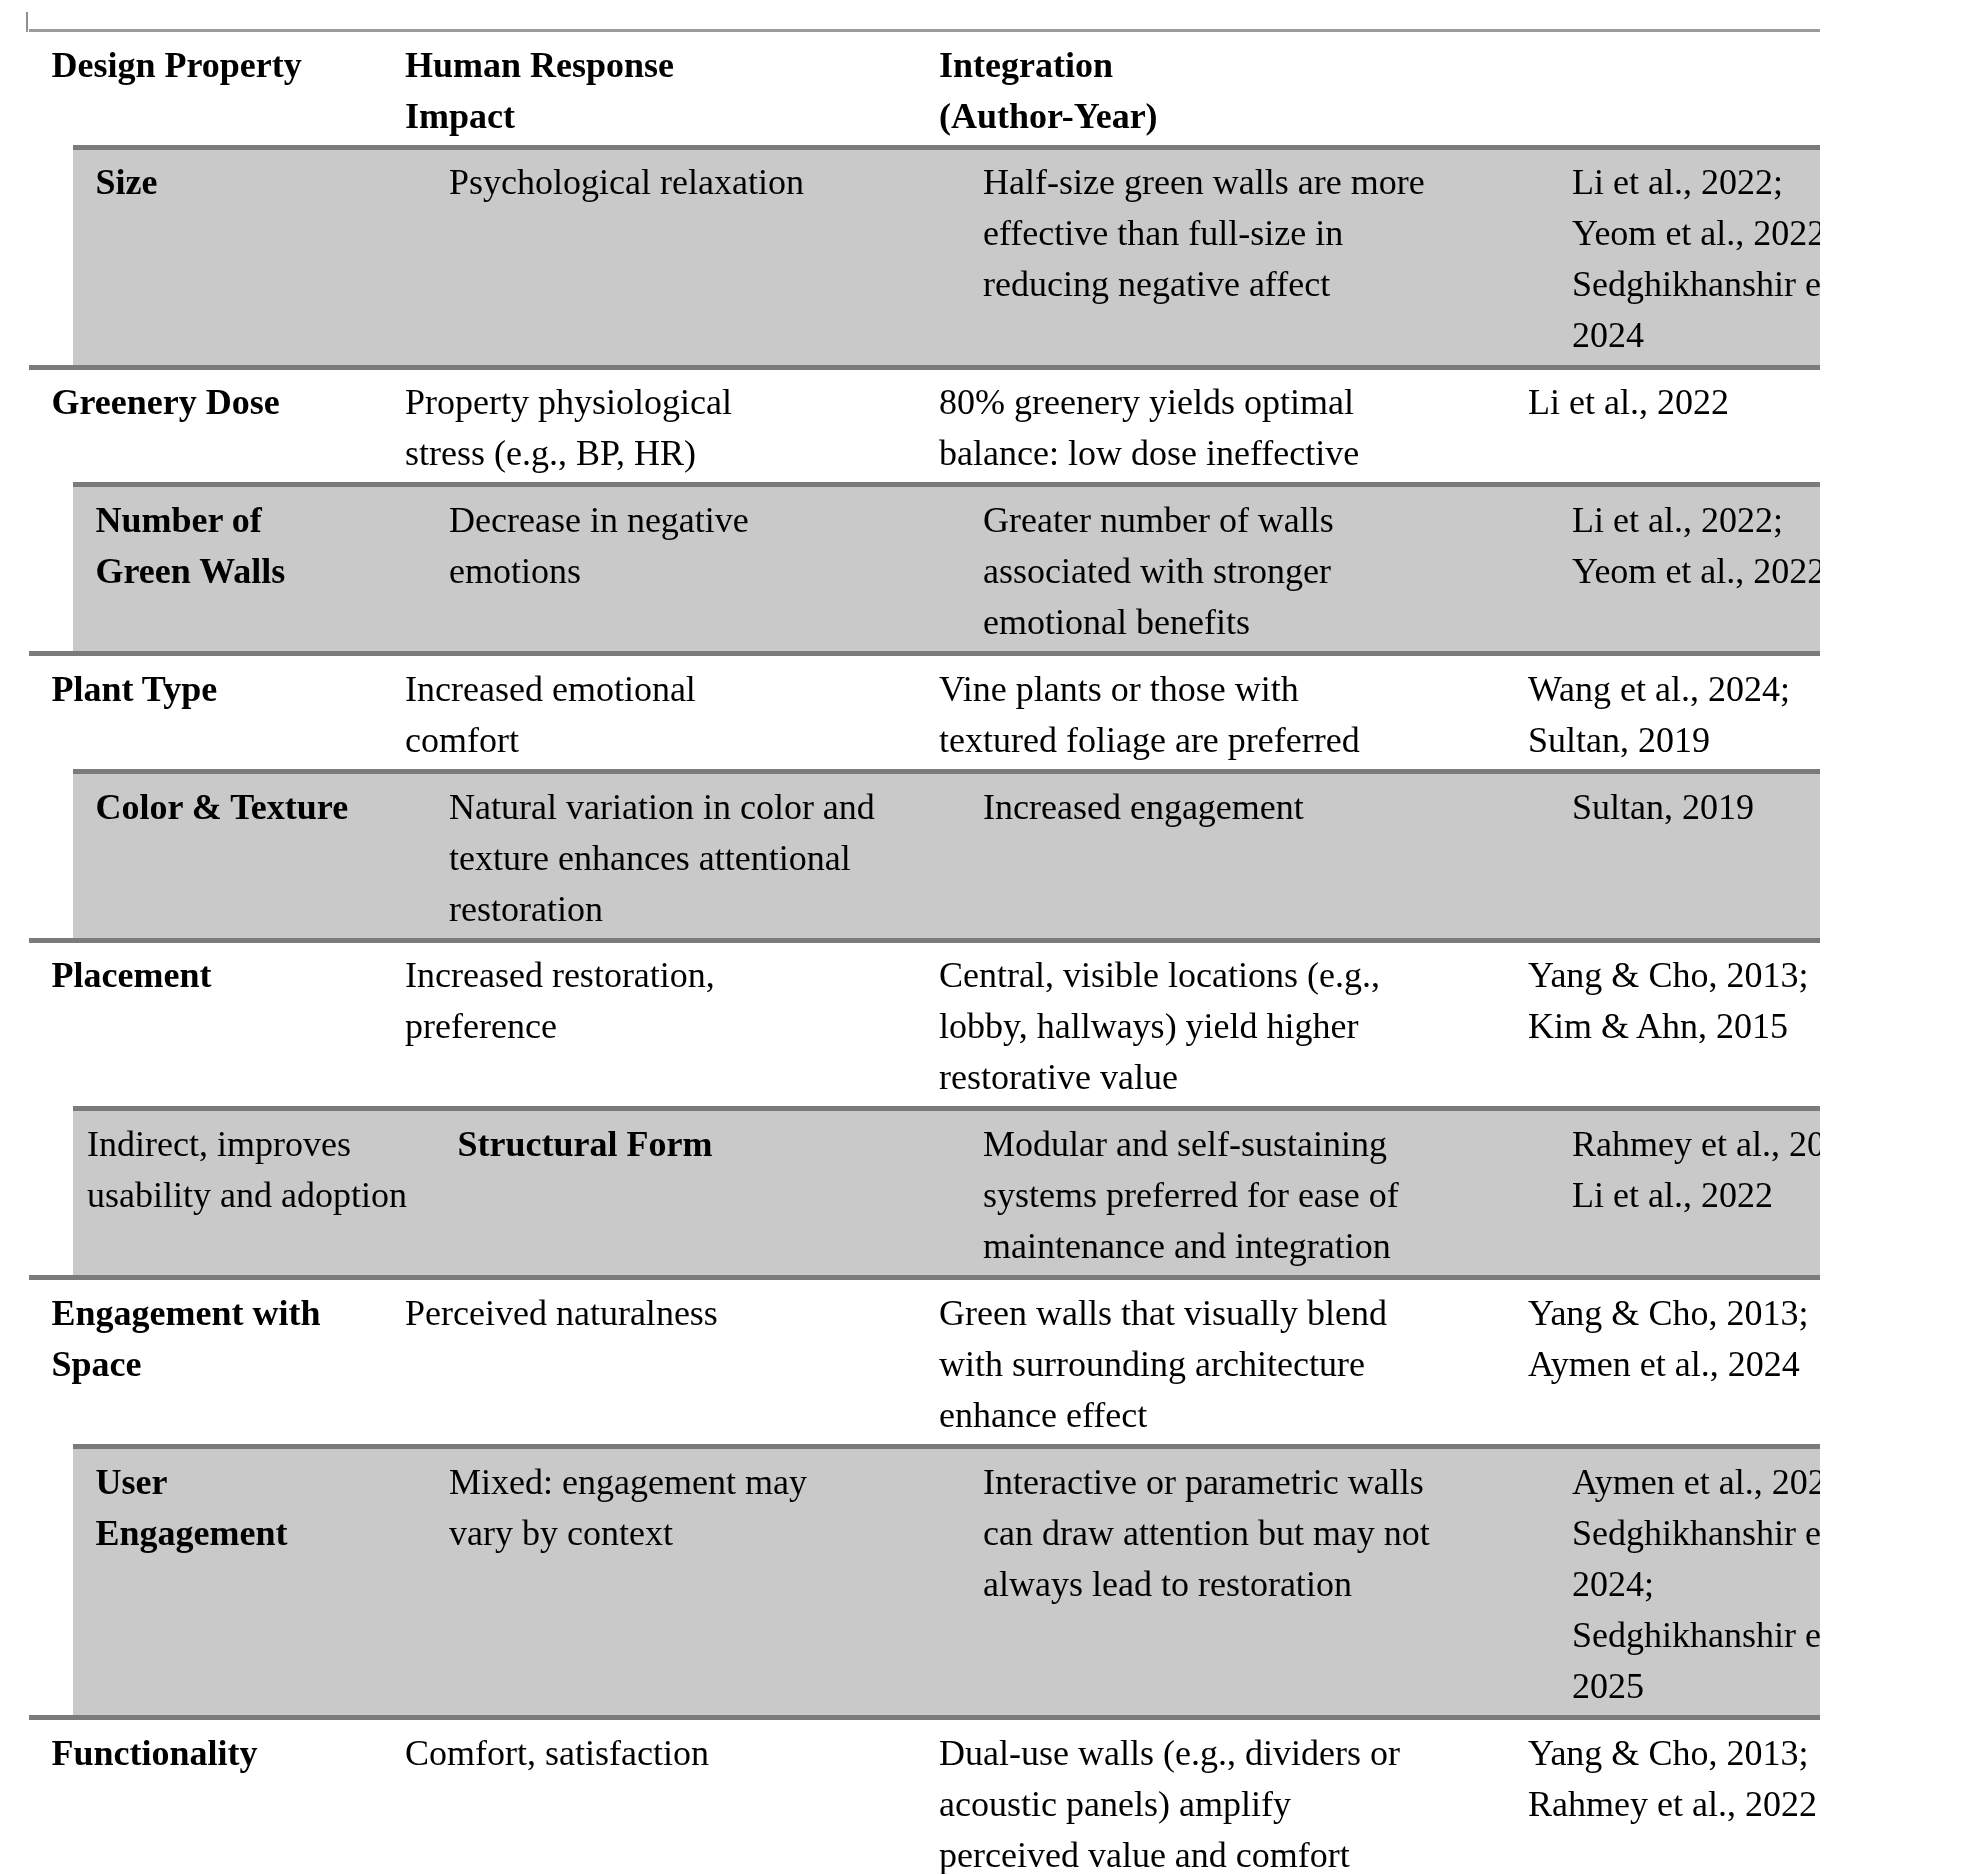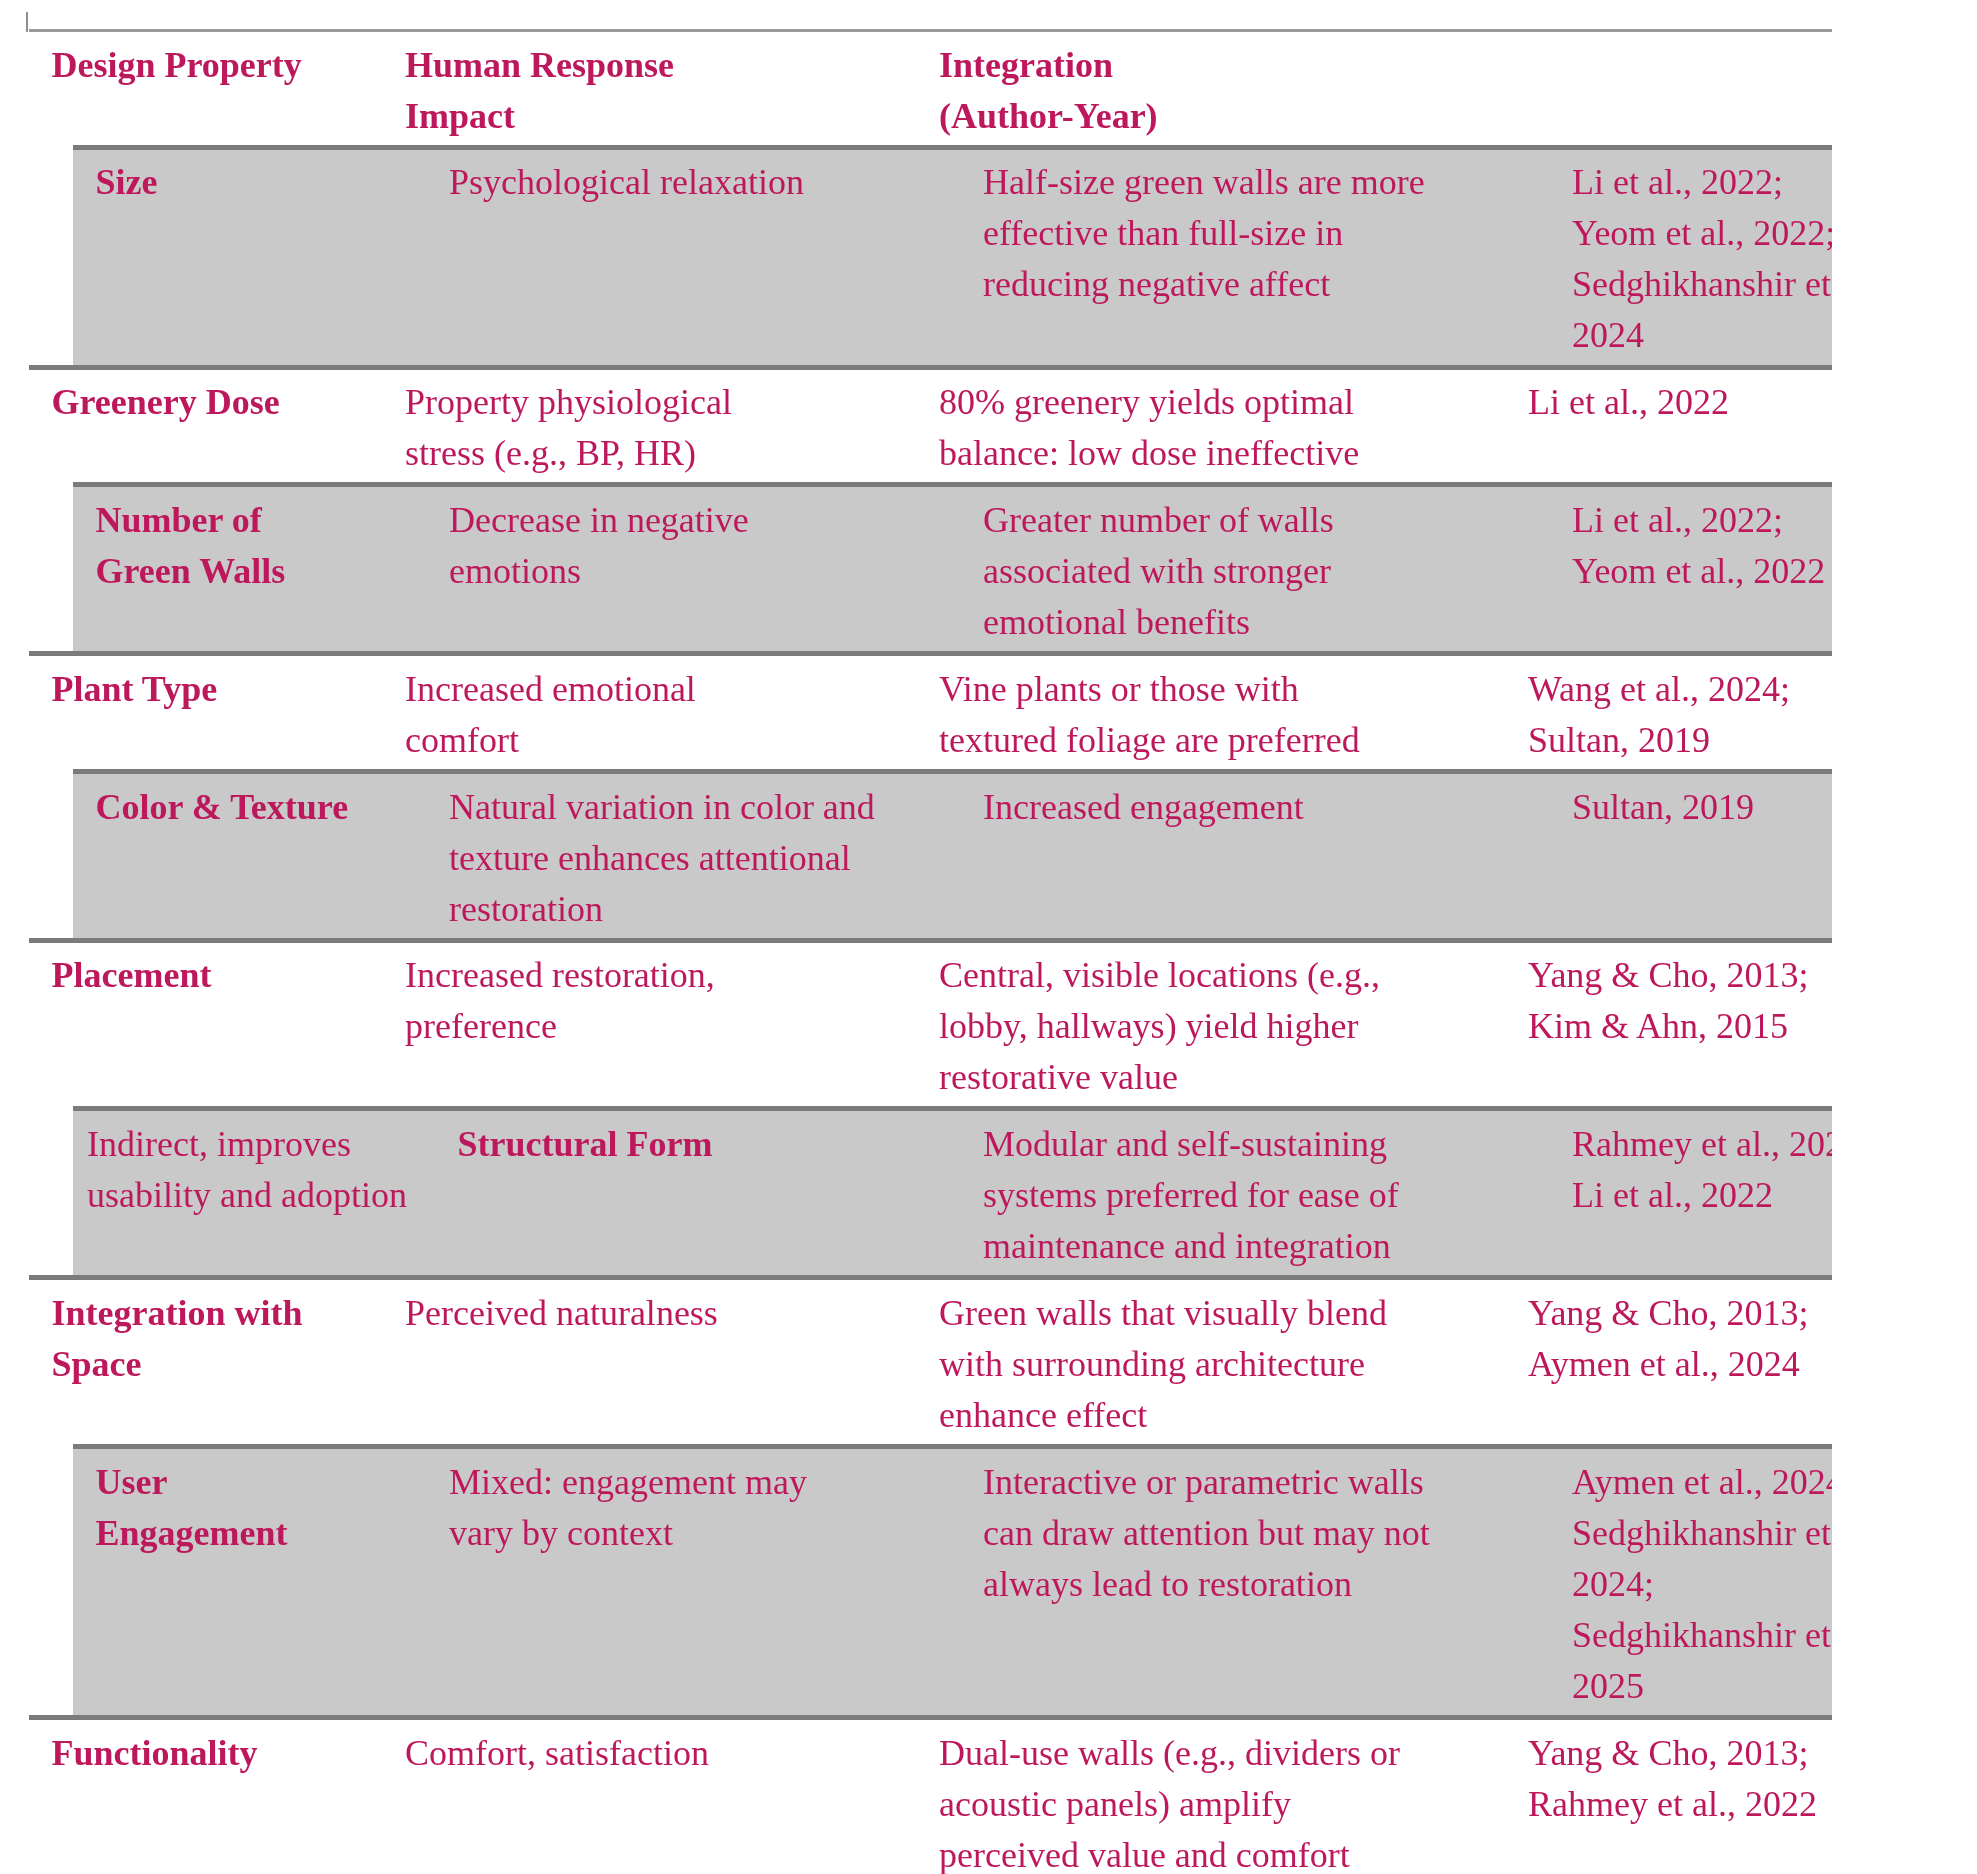--- a/index.html
+++ b/index.html
@@ -7,22 +7,21 @@
     padding: 0;
     background: #ffffff;
     width: 1977px;
   }
   .page {
     position: relative;
     width: 1820px;
     height: 1875px;
     overflow: hidden;
     font-family: "Liberation Serif", serif;
-    color: #be185d;
-    padding-left: 12px;
+    color: #000000;
   }
   .corner-tick {
     position: absolute;
     left: 25.6px;
     top: 12.4px;
     width: 2.3px;
     height: 20px;
     background: #8f8f8f;
   }
   .gw-table {
@@ -125,21 +124,21 @@
           <div class="cell c1">Indirect, improves
 usability and adoption</div>
           <div class="cell c0">Structural Form</div>
           <div class="cell c2">Modular and self-sustaining
 systems preferred for ease of
 maintenance and integration</div>
           <div class="cell c3">Rahmey et al., 2022;
 Li et al., 2022</div>
         </div>
         <div class="row body">
-          <div class="cell c0">Integration with
+          <div class="cell c0">Engagement with
 Space</div>
           <div class="cell c1">Perceived naturalness</div>
           <div class="cell c2">Green walls that visually blend
 with surrounding architecture
 enhance effect</div>
           <div class="cell c3">Yang &amp; Cho, 2013;
 Aymen et al., 2024</div>
         </div>
         <div class="row body shaded">
           <div class="cell c0">User

